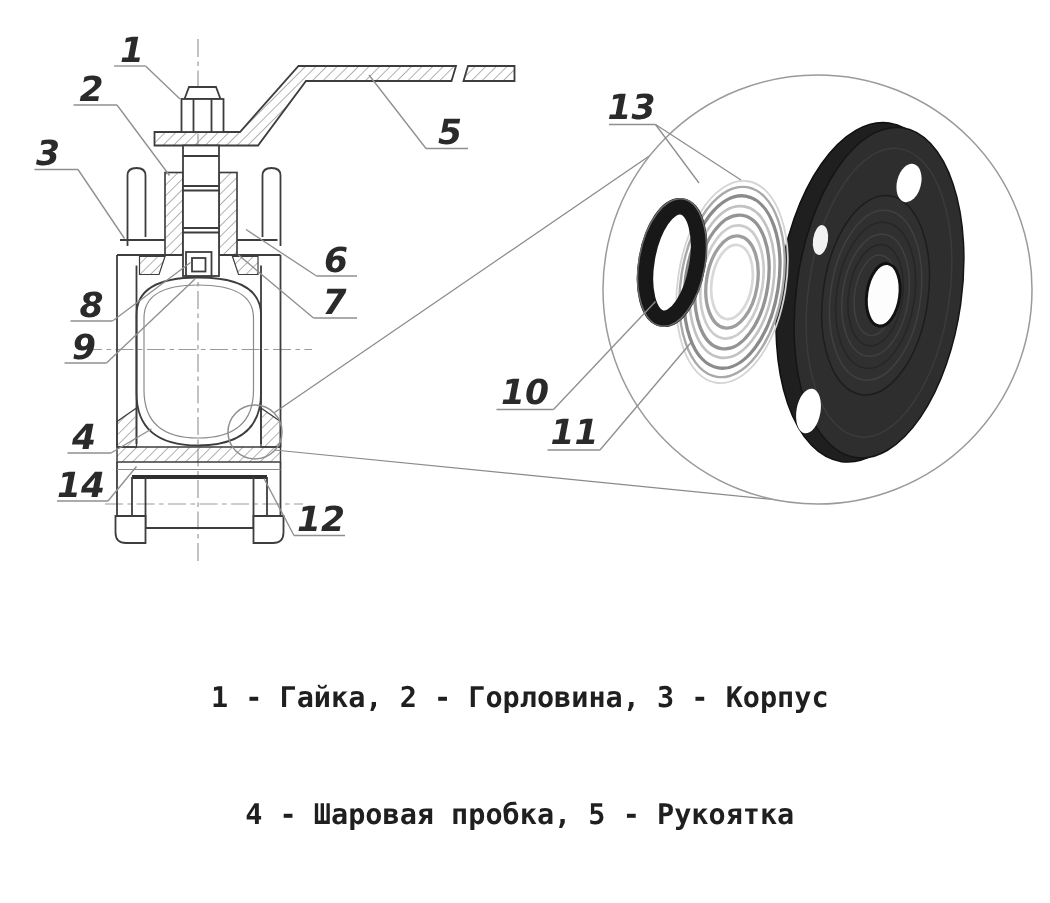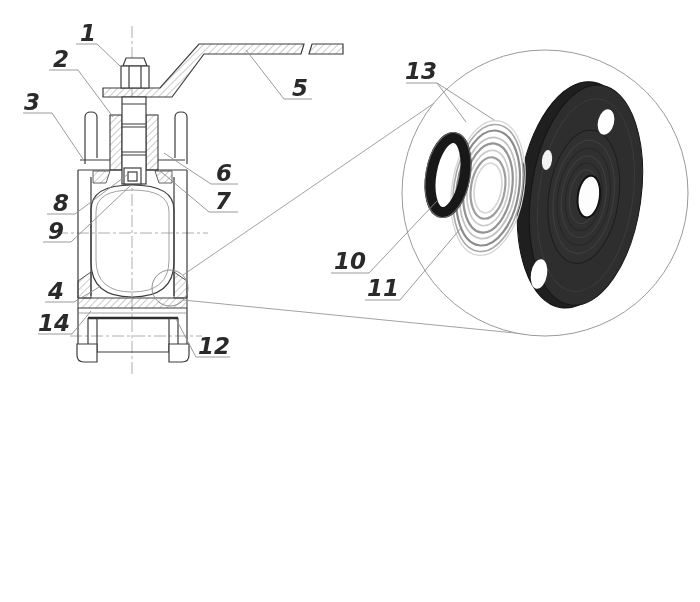--- a/index.html
+++ b/index.html
@@ -180,19 +180,21 @@
         <polyline points="369,273 437,201" class="leader"></polyline>
         <line x1="331" y1="273" x2="369" y2="273" class="ul"></line>
         <text x="350" y="269" class="callout">10</text>
         <polyline points="400,300 461,228" class="leader"></polyline>
         <line x1="365" y1="300" x2="400" y2="300" class="ul"></line>
         <text x="383" y="296" class="callout">11</text>
       </g>
   </svg>
 
   <div class="legend">
+    <div>1 - Гайка, 2 - Горловина, 3 - Корпус</div>
+    <div>4 - Шаровая пробка, 5 - Рукоятка</div>
     
     
     
     
     
   </div>
 </div>
 
 </body></html>

